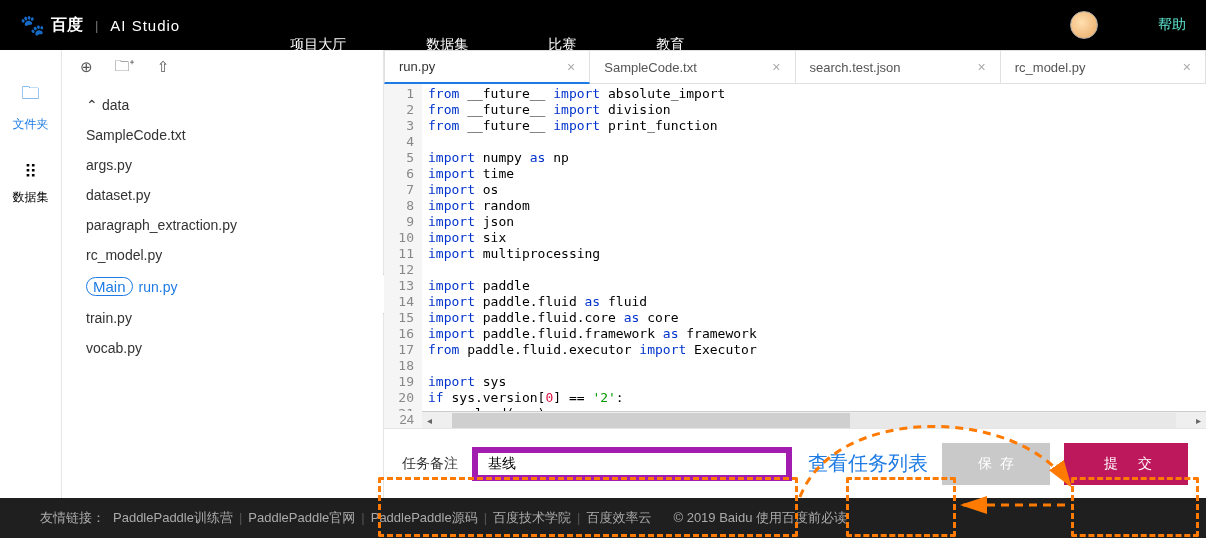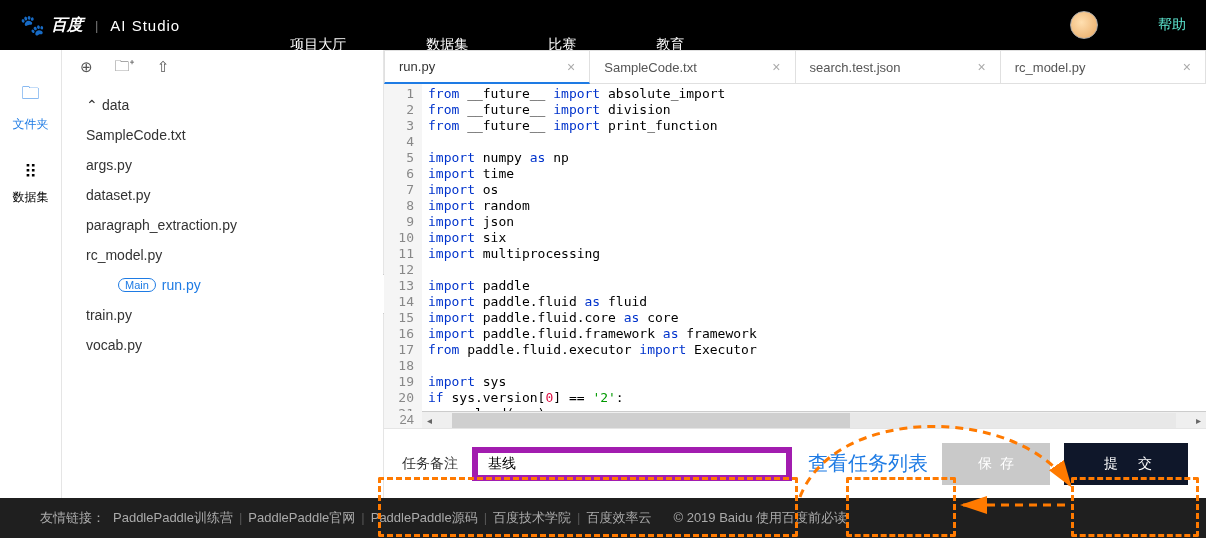--- a/index.html
+++ b/index.html
@@ -1,20 +1,20 @@
 <!DOCTYPE html>
 <html><head>
 <meta charset="utf-8">
 <style>
 * { margin: 0; padding: 0; box-sizing: border-box; }
 body { font-family: "Microsoft YaHei", Arial, sans-serif; font-size: 13px; background: #fff; width: 1206px; overflow: hidden; }
 .topbar { background: #000; height: 50px; display: flex; align-items: center; color: #fff; padding: 0 20px; }
 .logo { display: flex; align-items: center; gap: 6px; }
 .logo-paw { font-size: 20px; }
-.logo-text { font-size: 16px; font-weight: bold; font-style: italic; }
+.logo-text { font-size: 16px; font-weight: bold; }
 .logo-div { margin: 0 6px; color: #777; }
 .logo-studio { font-size: 15px; letter-spacing: 1px; }
 .nav { display: flex; margin-left: 110px; gap: 80px; margin-top: 40px; }
 .nav-item { color: #fff; font-size: 14px; cursor: pointer; }
 .top-right { margin-left: auto; display: flex; align-items: center; gap: 60px; }
 .avatar { width: 28px; height: 28px; border-radius: 50%; background: radial-gradient(circle at 40% 40%, #ffdfb0, #e8a862); border: 1px solid #aaa; }
 .help { color: #5eead4; font-size: 14px; cursor: pointer; }
 
 .workspace { display: flex; height: 448px; background: #fff; position: relative; }
 .rail { width: 62px; border-right: 1px solid #e5e5e5; padding-top: 20px; text-align: center; }
@@ -22,21 +22,21 @@
 .rail-item.active { color: #1e7be4; }
 .rail-icon { font-size: 18px; display: block; margin-bottom: 6px; }
 .rail-label { font-size: 12px; }
 
 .filepane { width: 322px; border-right: 1px solid #e5e5e5; position: relative; }
 .file-toolbar { height: 34px; display: flex; align-items: center; gap: 22px; padding-left: 18px; color: #555; }
 .file-toolbar span { cursor: pointer; font-size: 15px; }
 .file-tree { padding: 6px 0 0 18px; max-height: 410px; overflow: auto; }
 .tree-row { padding: 7px 6px; cursor: pointer; display: flex; align-items: center; font-size: 14px; color: #333; }
 .chev { display: inline-block; width: 10px; margin-right: 6px; }
-.main-tag { border: 1px solid #1e7be4; color: #1e7be4; font-size: 11px; border-radius: 10px; padding: 0 6px; margin-right: 6px; margin-left: 32px; }
+.main-tag { border: 1px solid #1e7be4; color: #1e7be4; font-size: 15px; border-radius: 10px; padding: 0 6px; margin-right: 6px; }
 .tree-row.sel { color: #1e7be4; }
 
 .editor-area { flex: 1; display: flex; flex-direction: column; min-width: 0; position: relative; }
 .tabs { display: flex; height: 34px; background: #fff; }
 .tab { flex: 1; display: flex; align-items: center; justify-content: space-between; padding: 0 14px; border: 1px solid #e0e0e0; border-left: none; font-size: 13px; cursor: pointer; color: #555; }
 .tab:first-child { border-left: 1px solid #e0e0e0; }
 .tab.active { border-bottom: 2px solid #1e7be4; color: #333; }
 .tab-close { color: #aaa; font-size: 14px; }
 
 .code-wrap { flex: 1; display: flex; font-family: Consolas, monospace; font-size: 13px; overflow: hidden; background: #fff; position: relative; }
@@ -55,21 +55,21 @@
 .hscroll .arr { width: 15px; text-align: center; font-size: 10px; color: #666; }
 .last-gutter { height: 17px; background:#f5f5f5; width:38px; text-align:right; padding-right:8px; font-family: Liberation Sans, sans-serif; font-size:13px; color:#888; line-height:17px; }
 .hsrow { display:flex; }
 
 .bottom-bar { height: 70px; background: #fff; border-top: 1px solid #e5e5e5; display: flex; align-items: center; padding: 0 18px; gap: 14px; position: relative; }
 .task-label { font-size: 14px; color: #333; }
 .task-input { width: 320px; height: 34px; border: 6px solid #a21caf; padding: 0 10px; font-size: 14px; }
 .view-tasks { color: #1e7be4; font-size: 20px; cursor: pointer; margin-left: auto; }
 .btn { height: 42px; padding: 0 28px; font-size: 14px; border: none; cursor: pointer; letter-spacing: 8px; text-indent: 8px; }
 .btn-save { background: #c9c9c9; color: #fff; }
-.btn-submit { background: #0f172a; color: #fff; padding-left: 32px; }
+.btn-submit { background: #be185d; color: #fff; padding-left: 32px; }
 
 .dashed-box { position: absolute; border: 3px dashed #ff7a00; pointer-events: none; border-radius: 2px; }
 .dash1 { left: 378px; top: 427px; width: 420px; height: 60px; }
 .dash2 { left: 846px; top: 427px; width: 110px; height: 60px; }
 .dash3 { left: 1071px; top: 427px; width: 128px; height: 60px; }
 .arrow-svg { position: absolute; pointer-events: none; }
 
 .footer { background: #1f1f1f; color: #aaa; height: 40px; display: flex; align-items: center; padding: 0 40px; font-size: 13px; gap: 8px; }
 .footer a { color: #aaa; }
 .footer .sep { color: #555; margin: 0 6px; }

